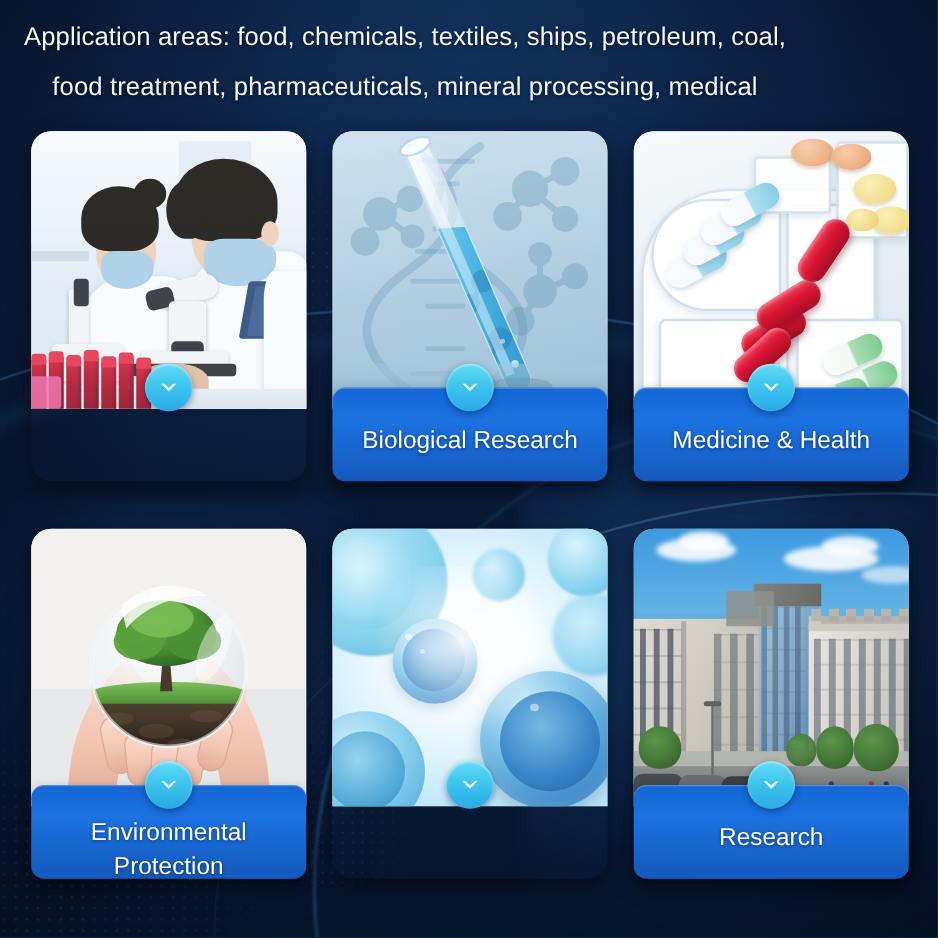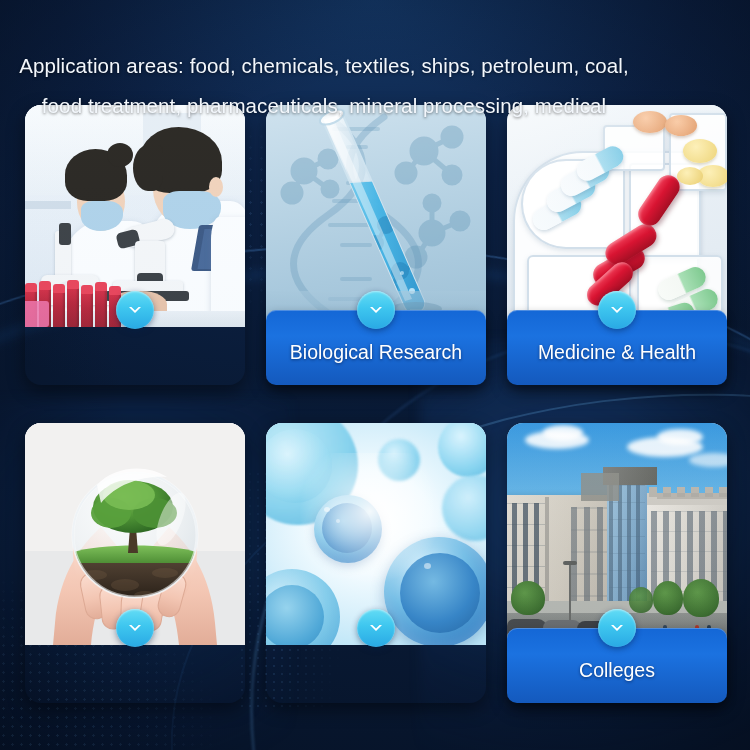--- a/index.html
+++ b/index.html
@@ -96,21 +96,20 @@
     -webkit-mask-image:linear-gradient(180deg, rgba(0,0,0,0) 0%, #000 45%, rgba(0,0,0,0) 100%);
             mask-image:linear-gradient(180deg, rgba(0,0,0,0) 0%, #000 45%, rgba(0,0,0,0) 100%);
     opacity:.7;
   }
 
   
   .header{
     position:absolute; left:0; top:0; width:648px; height:100px;
     display:flex; flex-direction:column; align-items:center; justify-content:center;
     z-index:5;
-    margin-top:36px;
   }
   .header-line{
     color:#f3f7fc;
     font-size:20.5px;
     line-height:40px;
     letter-spacing:0.1px;
     white-space:nowrap;
     text-shadow:0 1px 3px rgba(0,0,0,0.55);
   }
 
@@ -534,20 +533,24 @@
           <ellipse cx="146" cy="96" rx="11" ry="28" transform="rotate(22 146 96)" fill="#ffffff" opacity="0.45"></ellipse>
           <circle cx="110" cy="112" r="62" fill="none" stroke="#ffffff" stroke-width="3" opacity="0.55"></circle>
         </svg>
       </div>
     </div>
     <div class="badge">
       <svg width="20" height="20" viewBox="0 0 20 20">
         <path d="M4 7 L10 13 L16 7 L13.6 7 L10 10.4 L6.4 7 Z" fill="#ffffff"></path>
       </svg>
     </div>
+    <div class="card-footer">
+      <span class="card-label two-line">Environmental
+Protection</span>
+    </div>
   </div>
 
   <div class="card">
     <div class="card-photo">
       <div class="ph vir-bg">
 
         <div class="cell" style="left:-28px;top:-18px;width:120px;height:120px;background:radial-gradient(circle at 38% 32%,#bfeaf8 0%,#79cdeb 58%,#3fa8d8 100%);opacity:.85;filter:blur(1px);"></div>
         <div class="cell" style="left:-8px;top:6px;width:74px;height:74px;background:radial-gradient(circle at 40% 34%,#e6f8ff 0%,#9bdcf2 60%,#59b9e2 100%);opacity:.75;filter:blur(0.6px);"></div>
         <div class="cell" style="left:112px;top:16px;width:42px;height:42px;background:radial-gradient(circle at 38% 32%,#d4f2fd 0%,#6fc9ea 65%,#3aa6d7 100%);opacity:.8;filter:blur(1.4px);"></div>
         <div class="cell" style="left:172px;top:-6px;width:60px;height:60px;background:radial-gradient(circle at 38% 32%,#ddf6ff 0%,#7dd0ee 60%,#45aeda 100%);opacity:.85;filter:blur(0.8px);"></div>
@@ -625,17 +628,17 @@
         <div style="position:absolute;left:200px;bottom:8px;width:4px;height:12px;background:#2c3e50;border-radius:2px;"></div>
         <div style="position:absolute;left:0;top:0;width:220px;height:222px;background:linear-gradient(180deg,rgba(255,255,255,0.06),rgba(0,0,0,0.05));"></div>
       </div>
     </div>
     <div class="badge">
       <svg width="20" height="20" viewBox="0 0 20 20">
         <path d="M4 7 L10 13 L16 7 L13.6 7 L10 10.4 L6.4 7 Z" fill="#ffffff"></path>
       </svg>
     </div>
     <div class="card-footer">
-      <span class="card-label">Colleges</span>
+      <span class="card-label">Research</span>
     </div>
   </div>
 
 </div>
 
 </body></html>

